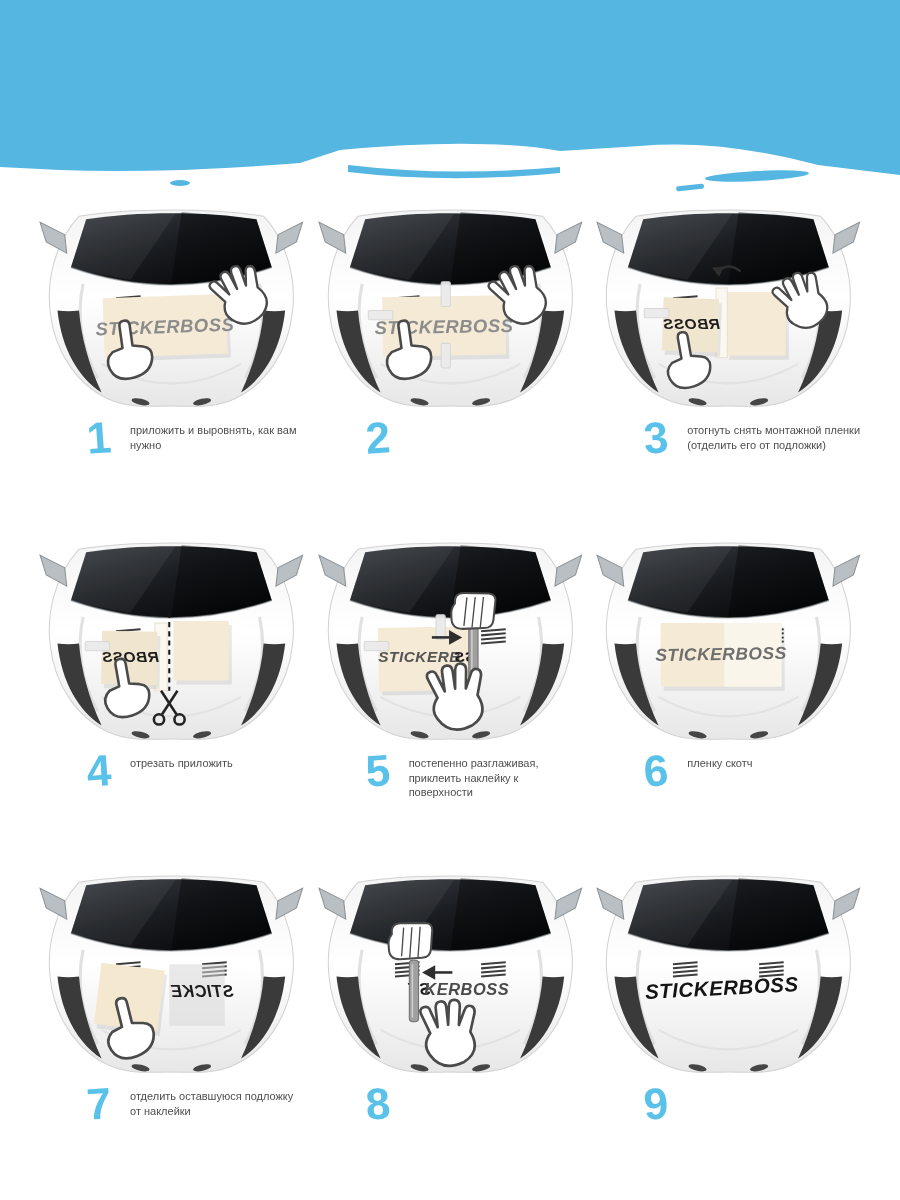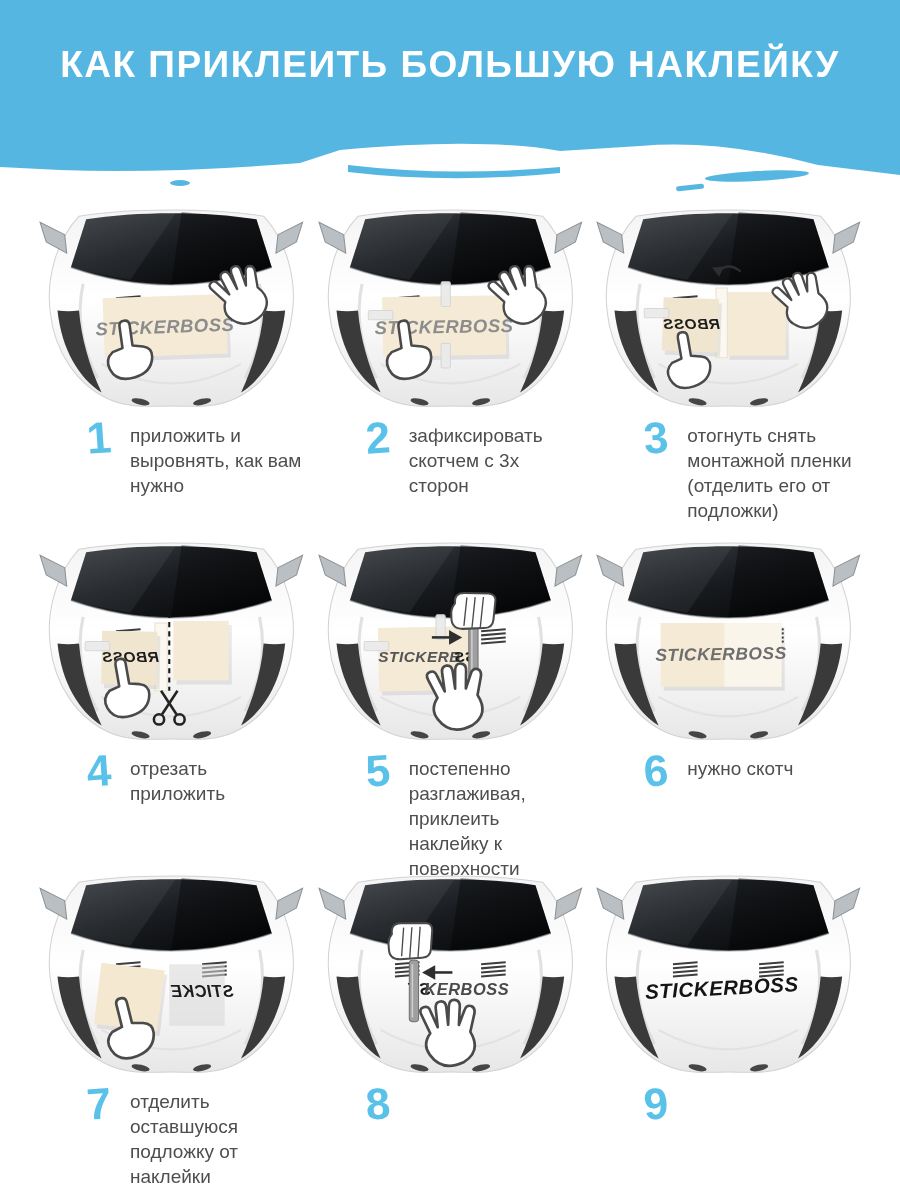--- a/index.html
+++ b/index.html
@@ -26,32 +26,31 @@
   .car{width:100%;}
   .car svg{display:block;width:100%;height:auto;}
   .caption{display:flex;align-items:flex-start;gap:12px;padding-left:42px;margin-top:4px;}
   .num{
     width:38px;flex:0 0 38px;text-align:center;
     font-size:44px;font-weight:bold;color:var(--numblue);
     line-height:0.95;transform:rotate(-4deg);
     text-shadow:1px 1px 0 rgba(255,255,255,0.4);
   }
   .label{
-    margin:0;max-width:182px;font-size:19px;color:var(--txt);
+    margin:0;max-width:182px;font-size:11px;color:var(--txt);
     line-height:1.32;padding-top:6px;
   }
 </style>
 </head>
 <body>
 
 <div class="poster">
 
   <header class="banner">
     <h1 style="color: rgb(255, 255, 255);">
-      <span>КАК ПРИКЛЕИТЬ БОЛЬШУЮ НАКЛЕЙКУ</span>
     </h1>
     <svg class="torn" viewBox="0 0 900 58" preserveAspectRatio="none" aria-hidden="true">
       <path class="white" d="M0,58 L0,24 L60,27 Q160,31 300,20 L340,7 Q480,-6 560,8 L640,3 Q720,-4 818,22 L900,32 L900,58 Z"></path>
       <path class="blue-island" d="M348,22 Q450,34 560,24 L560,30 Q450,41 348,29 Z"></path>
       <ellipse class="blue-island" cx="757" cy="33" rx="52" ry="5" transform="rotate(-3 757 33)"></ellipse>
       <rect class="blue-island" x="676" y="42" width="28" height="5" rx="2.5" transform="rotate(-6 690 44)"></rect>
       <ellipse class="blue-island" cx="180" cy="40" rx="10" ry="3"></ellipse>
     </svg>
   </header>
 
@@ -172,21 +171,20 @@
             <g transform="translate(162,70) rotate(-28) scale(1.15)">
      <path d="M7,25 L2,11 Q0,6 4,5 Q8,4 9,9 L13,21 L13,7 Q13,2 17,2 Q21,2 21,7 L21,20 L23,6 Q24,1 28,2 Q32,3 31,8 L29,21 L34,11 Q36,6 40,8 Q43,10 41,15 L37,27 Q44,42 30,49 Q13,55 5,41 Q0,33 7,25 Z" fill="#ffffff" stroke="#4a4a4a" stroke-width="2" stroke-linejoin="round"></path>
    </g>
             <g transform="translate(60,112) rotate(-8) scale(1.25)">
      <path d="M15,22 L15,5 Q15,1 19,1 Q23,1 23,5 L23,21 L31,23 Q38,25 37,32 Q35,44 21,46 Q7,48 3,37 Q0,29 7,24 Z" fill="#ffffff" stroke="#4a4a4a" stroke-width="2" stroke-linejoin="round"></path>
    </g>
           </svg>
         </div>
     <div class="caption">
       <span class="num">2</span>
-      <p class="label">зафиксировать скотчем с 3х сторон</p>
     </div>
   </section>
 
   <section class="step">
     <div class="car">
           <svg viewBox="0 0 260 200" xmlns="http://www.w3.org/2000/svg">
   <defs>
     <linearGradient id="gB" x1="0" y1="0" x2="0" y2="1">
       <stop offset="0" stop-color="#f4f4f4"></stop>
                 <stop offset="0.45" stop-color="#ffffff"></stop>
@@ -454,21 +452,21 @@
             <g transform="rotate(0 123 111)">
      <rect x="67" y="84" width="118" height="62" fill="rgba(0,0,0,0.08)"></rect>
      <rect x="64" y="80" width="118" height="62" fill="#f4ead6"></rect>
    </g>
             <rect x="126" y="80" width="56" height="62" fill="#ffffff" opacity="0.5"></rect>
             <text x="123" y="116" text-anchor="middle" font-family="'Liberation Sans', sans-serif" font-weight="bold" font-style="italic" font-size="17" fill="#6e6e6e" letter-spacing="0.5" transform="rotate(-1 123 116)">STICKERBOSS</text>
           </svg>
         </div>
     <div class="caption">
       <span class="num">6</span>
-      <p class="label">нужно скотч</p>
+      <p class="label">пленку скотч</p>
     </div>
   </section>
 
   <section class="step">
     <div class="car">
           <svg viewBox="0 0 260 200" xmlns="http://www.w3.org/2000/svg">
   <defs>
     <linearGradient id="gB" x1="0" y1="0" x2="0" y2="1">
       <stop offset="0" stop-color="#f4f4f4"></stop>
                 <stop offset="0.45" stop-color="#ffffff"></stop>

